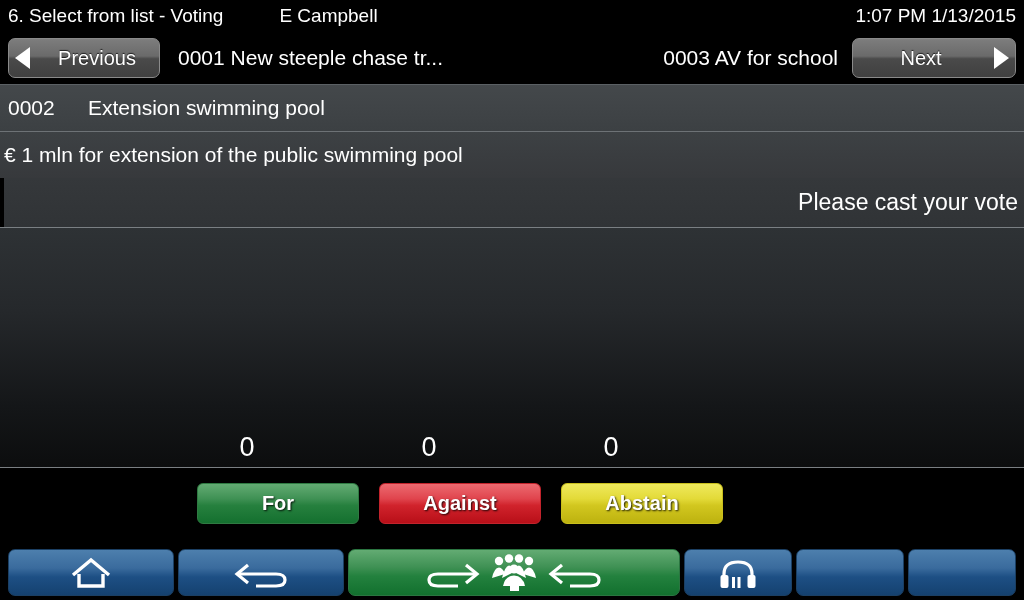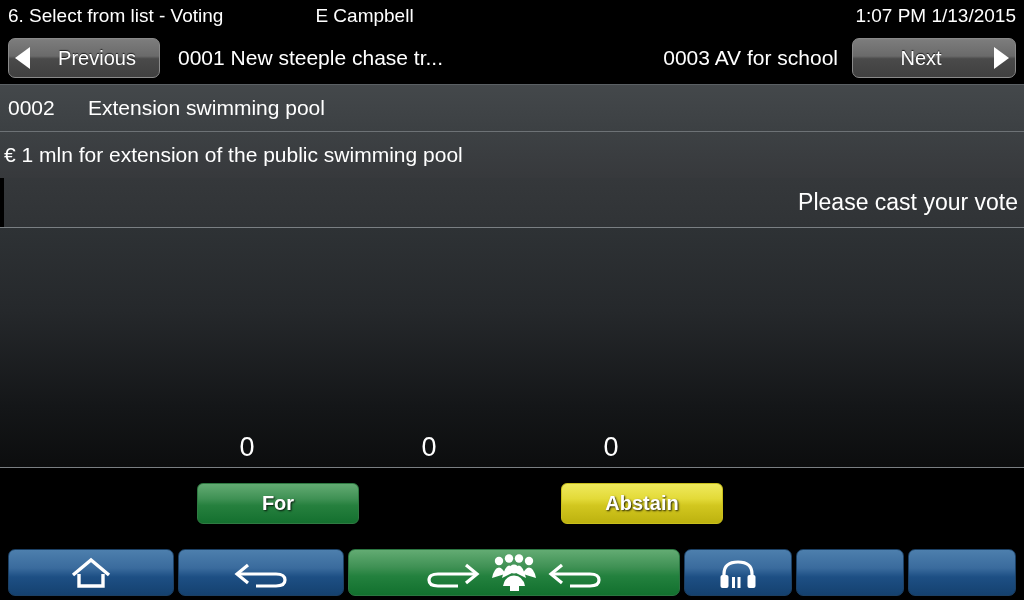--- a/index.html
+++ b/index.html
@@ -23,21 +23,20 @@
   }
 
   
   .statusbar {
     position: absolute;
     left: 0; top: 0;
     width: 1024px; height: 32px;
     background: #000;
     display: flex;
     align-items: center;
-    gap: 36px;
   }
   .status-title {
     font-size: 19px;
     margin-left: 8px;
     white-space: nowrap;
   }
   .status-user {
     font-size: 19px;
     margin-left: 56px;
     white-space: nowrap;
@@ -296,20 +295,21 @@
   <div class="results">
     <div class="counts">
       <span class="count c0">0</span>
       <span class="count c1">0</span>
       <span class="count c2">0</span>
     </div>
   </div>
 
   <div class="votebar">
     <div class="votebtn for">For</div>
+    <div class="votebtn against">Against</div>
     <div class="votebtn abstain">Abstain</div>
   </div>
 
   <div class="toolbar">
 
     <div class="tbtn blue" style="left:8px; width:166px;">
       <span>
         <svg width="46" height="34" viewBox="0 0 46 34">
           <path d="M5 19 L23 4 L41 19" fill="none" stroke="#ffffff" stroke-width="3.4" stroke-linejoin="miter"></path>
           <path d="M11 18 L11 30 L35 30 L35 18" fill="none" stroke="#ffffff" stroke-width="3.4" stroke-linejoin="miter"></path>

